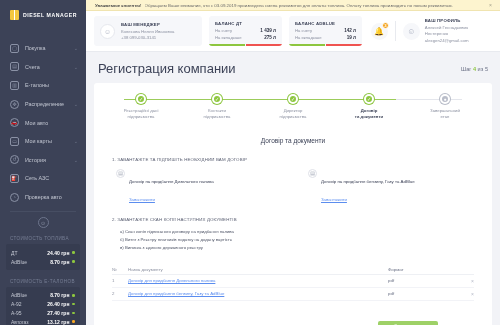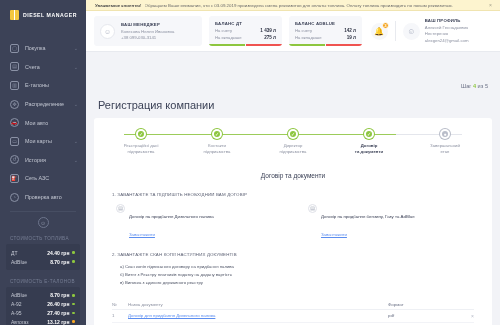--- a/index.html
+++ b/index.html
@@ -116,21 +116,21 @@
     border: 1px solid #fff;
   }
   .vdivide { width: 1px; height: 20px; background: #e8eaef; }
   .profile { display: flex; align-items: center; gap: 5px; flex: 1; }
   .prof-text { line-height: 1.35; }
 
   .page-head {
     display: flex; align-items: center; justify-content: space-between;
     padding: 9px 12px 0 12px;
   }
-  .page-title { font-size: 11px; color: #3c4257; margin-top: 38px; }
+  .page-title { font-size: 13px; color: #3c4257; }
   .step-text { font-size: 5.6px; color: #6b7186; }
   .step-text b { color: #8dc63f; font-weight: bold; }
 
   .content-card {
     background: #ffffff; margin: 7px 8px 0 8px; border-radius: 3px;
     min-height: 250px; padding: 11px 10px 10px 10px; position: relative;
   }
 
   
   .stepper { position: relative; display: flex; justify-content: space-between; padding: 0 6px; }

